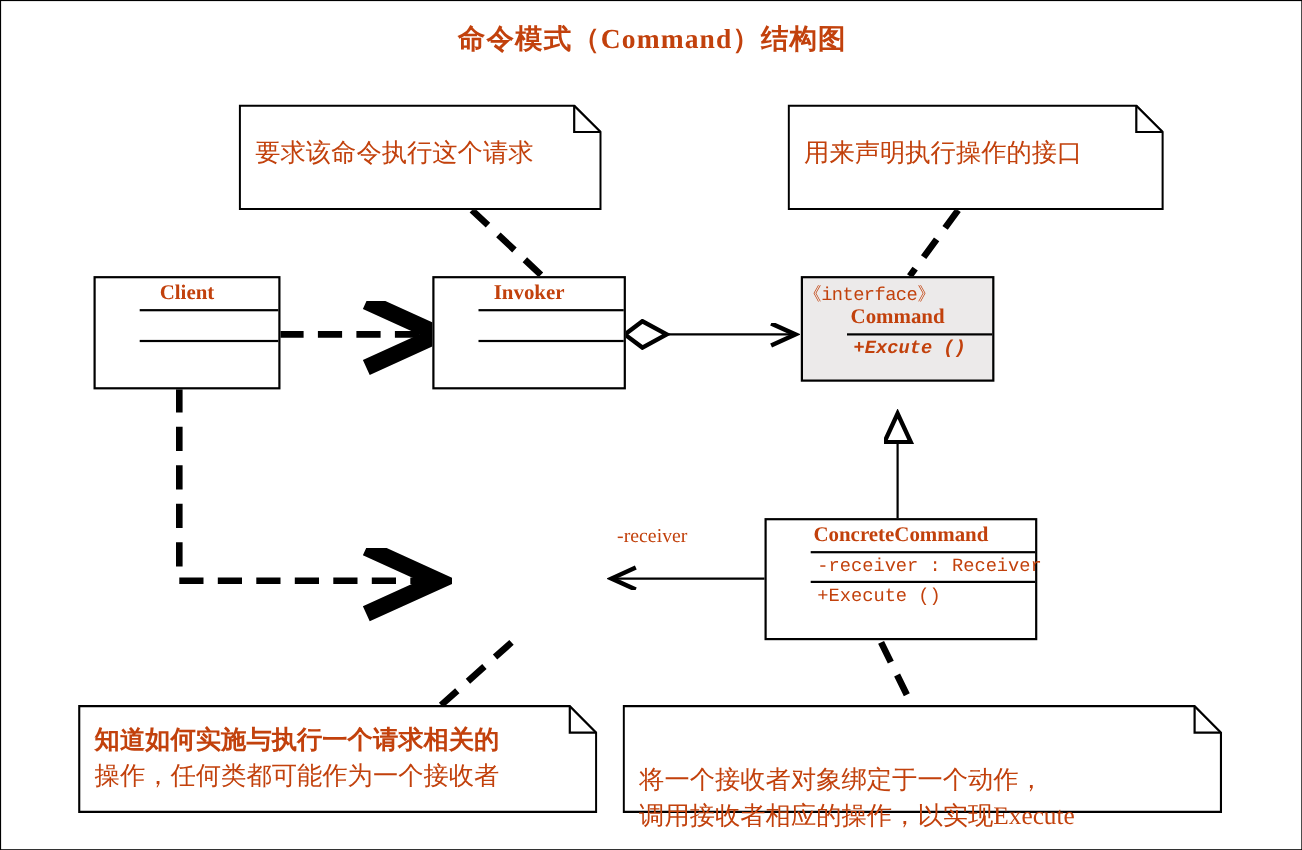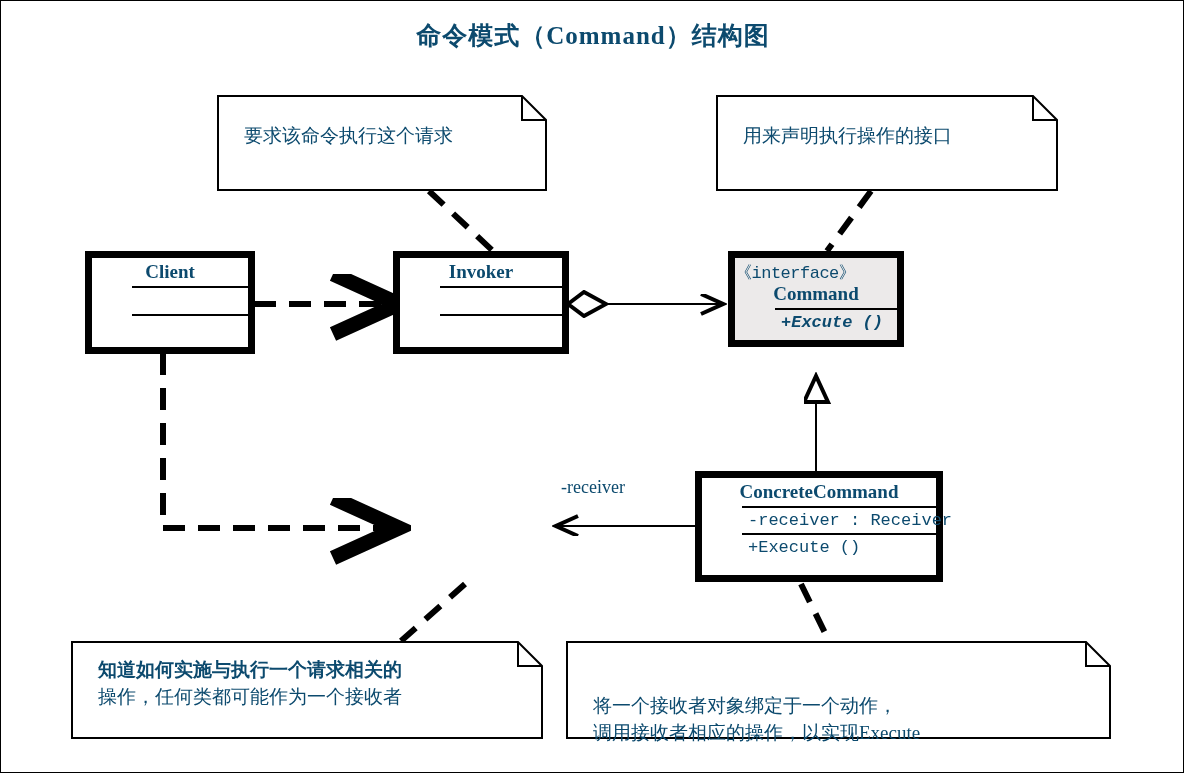--- a/index.html
+++ b/index.html
@@ -6,21 +6,21 @@
     margin: 0;
     padding: 0;
     background: #ffffff;
   }
   #canvas {
     position: relative;
     width: 1184px;
     height: 773px;
     background: #ffffff;
     font-family: "Liberation Serif", serif;
-    color: #0c4a6e;
+    color: #c2410c;
     overflow: hidden;
     border: 1px solid #000;
     box-sizing: border-box;
   }
   #title {
     position: absolute;
     top: 18px;
     left: 0;
     width: 1184px;
     text-align: center;
@@ -32,21 +32,21 @@
   svg#wires {
     position: absolute;
     top: 0;
     left: 0;
     width: 1184px;
     height: 773px;
     pointer-events: none;
   }
   .cls {
     position: absolute;
-    border: 7px solid #000000;
+    border: 2px solid #000000;
     background: #ffffff;
     box-sizing: border-box;
   }
   .cls .name {
     text-align: center;
     font-weight: bold;
     font-size: 19px;
     font-family: "Liberation Serif", serif;
     line-height: 1.1;
     padding: 4px 0 3px 0;
@@ -70,25 +70,25 @@
   .cls .row.ital {
     font-style: italic;
     font-weight: bold;
   }
   .cls .blank {
     height: 26px;
   }
   .note {
     position: absolute;
     background: #ffffff;
-    font-size: 19px;
+    font-size: 23px;
     font-family: "Liberation Serif", serif;
     line-height: 1.42;
     box-sizing: border-box;
-    padding: 12px 27px;
+    padding: 12px 15px;
   }
   .note .txt { position: relative; z-index: 2; }
   .note svg {
     position: absolute;
     top: 0; left: 0;
     width: 100%; height: 100%;
     z-index: 1;
   }
   .edge-label {
     position: absolute;

